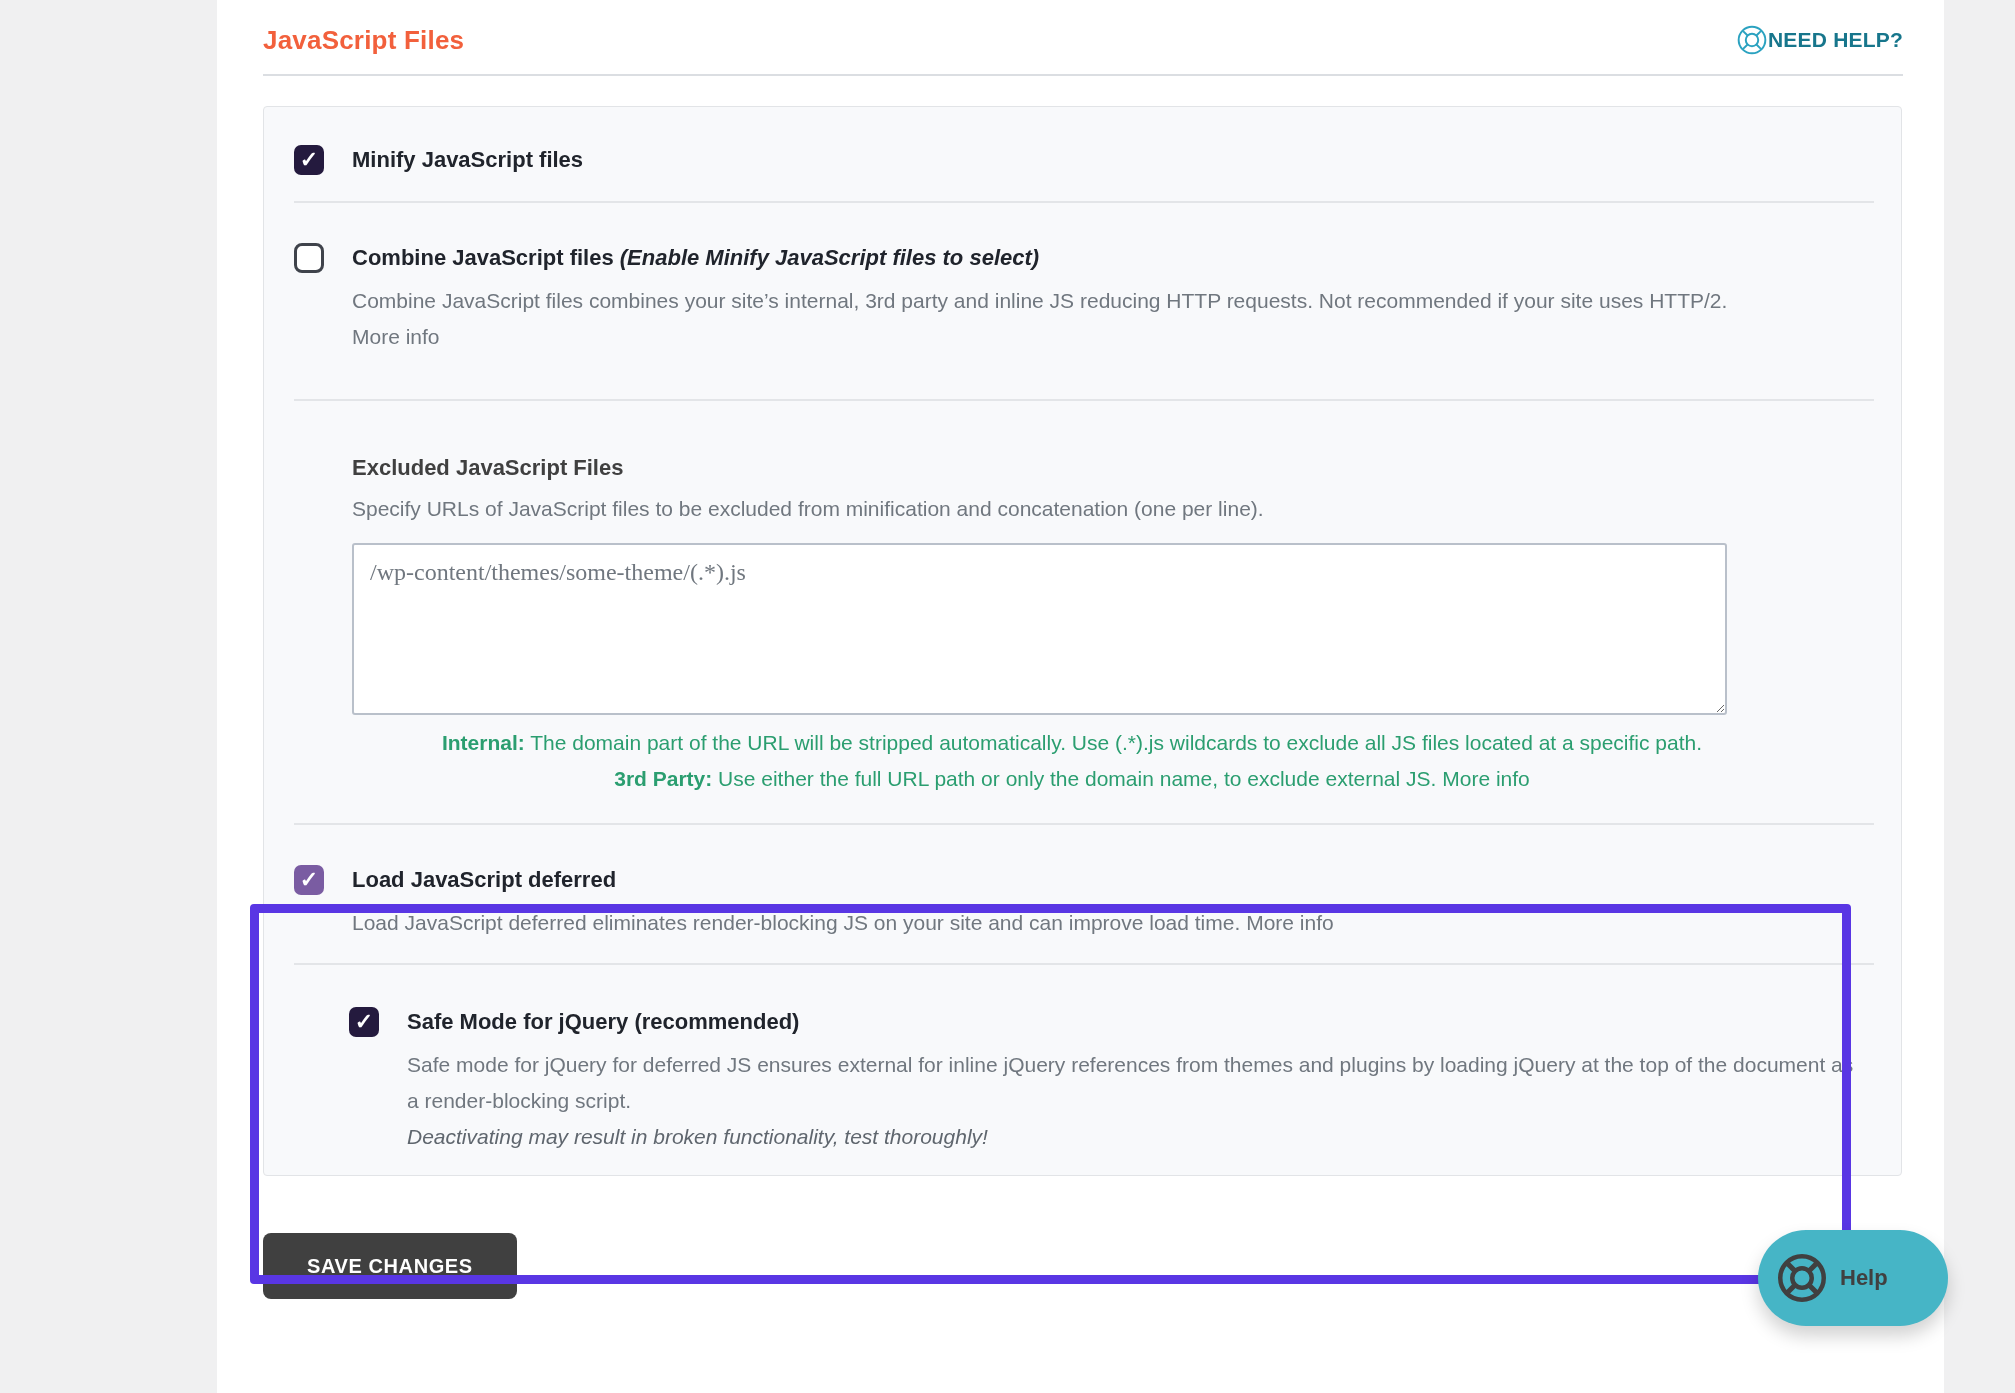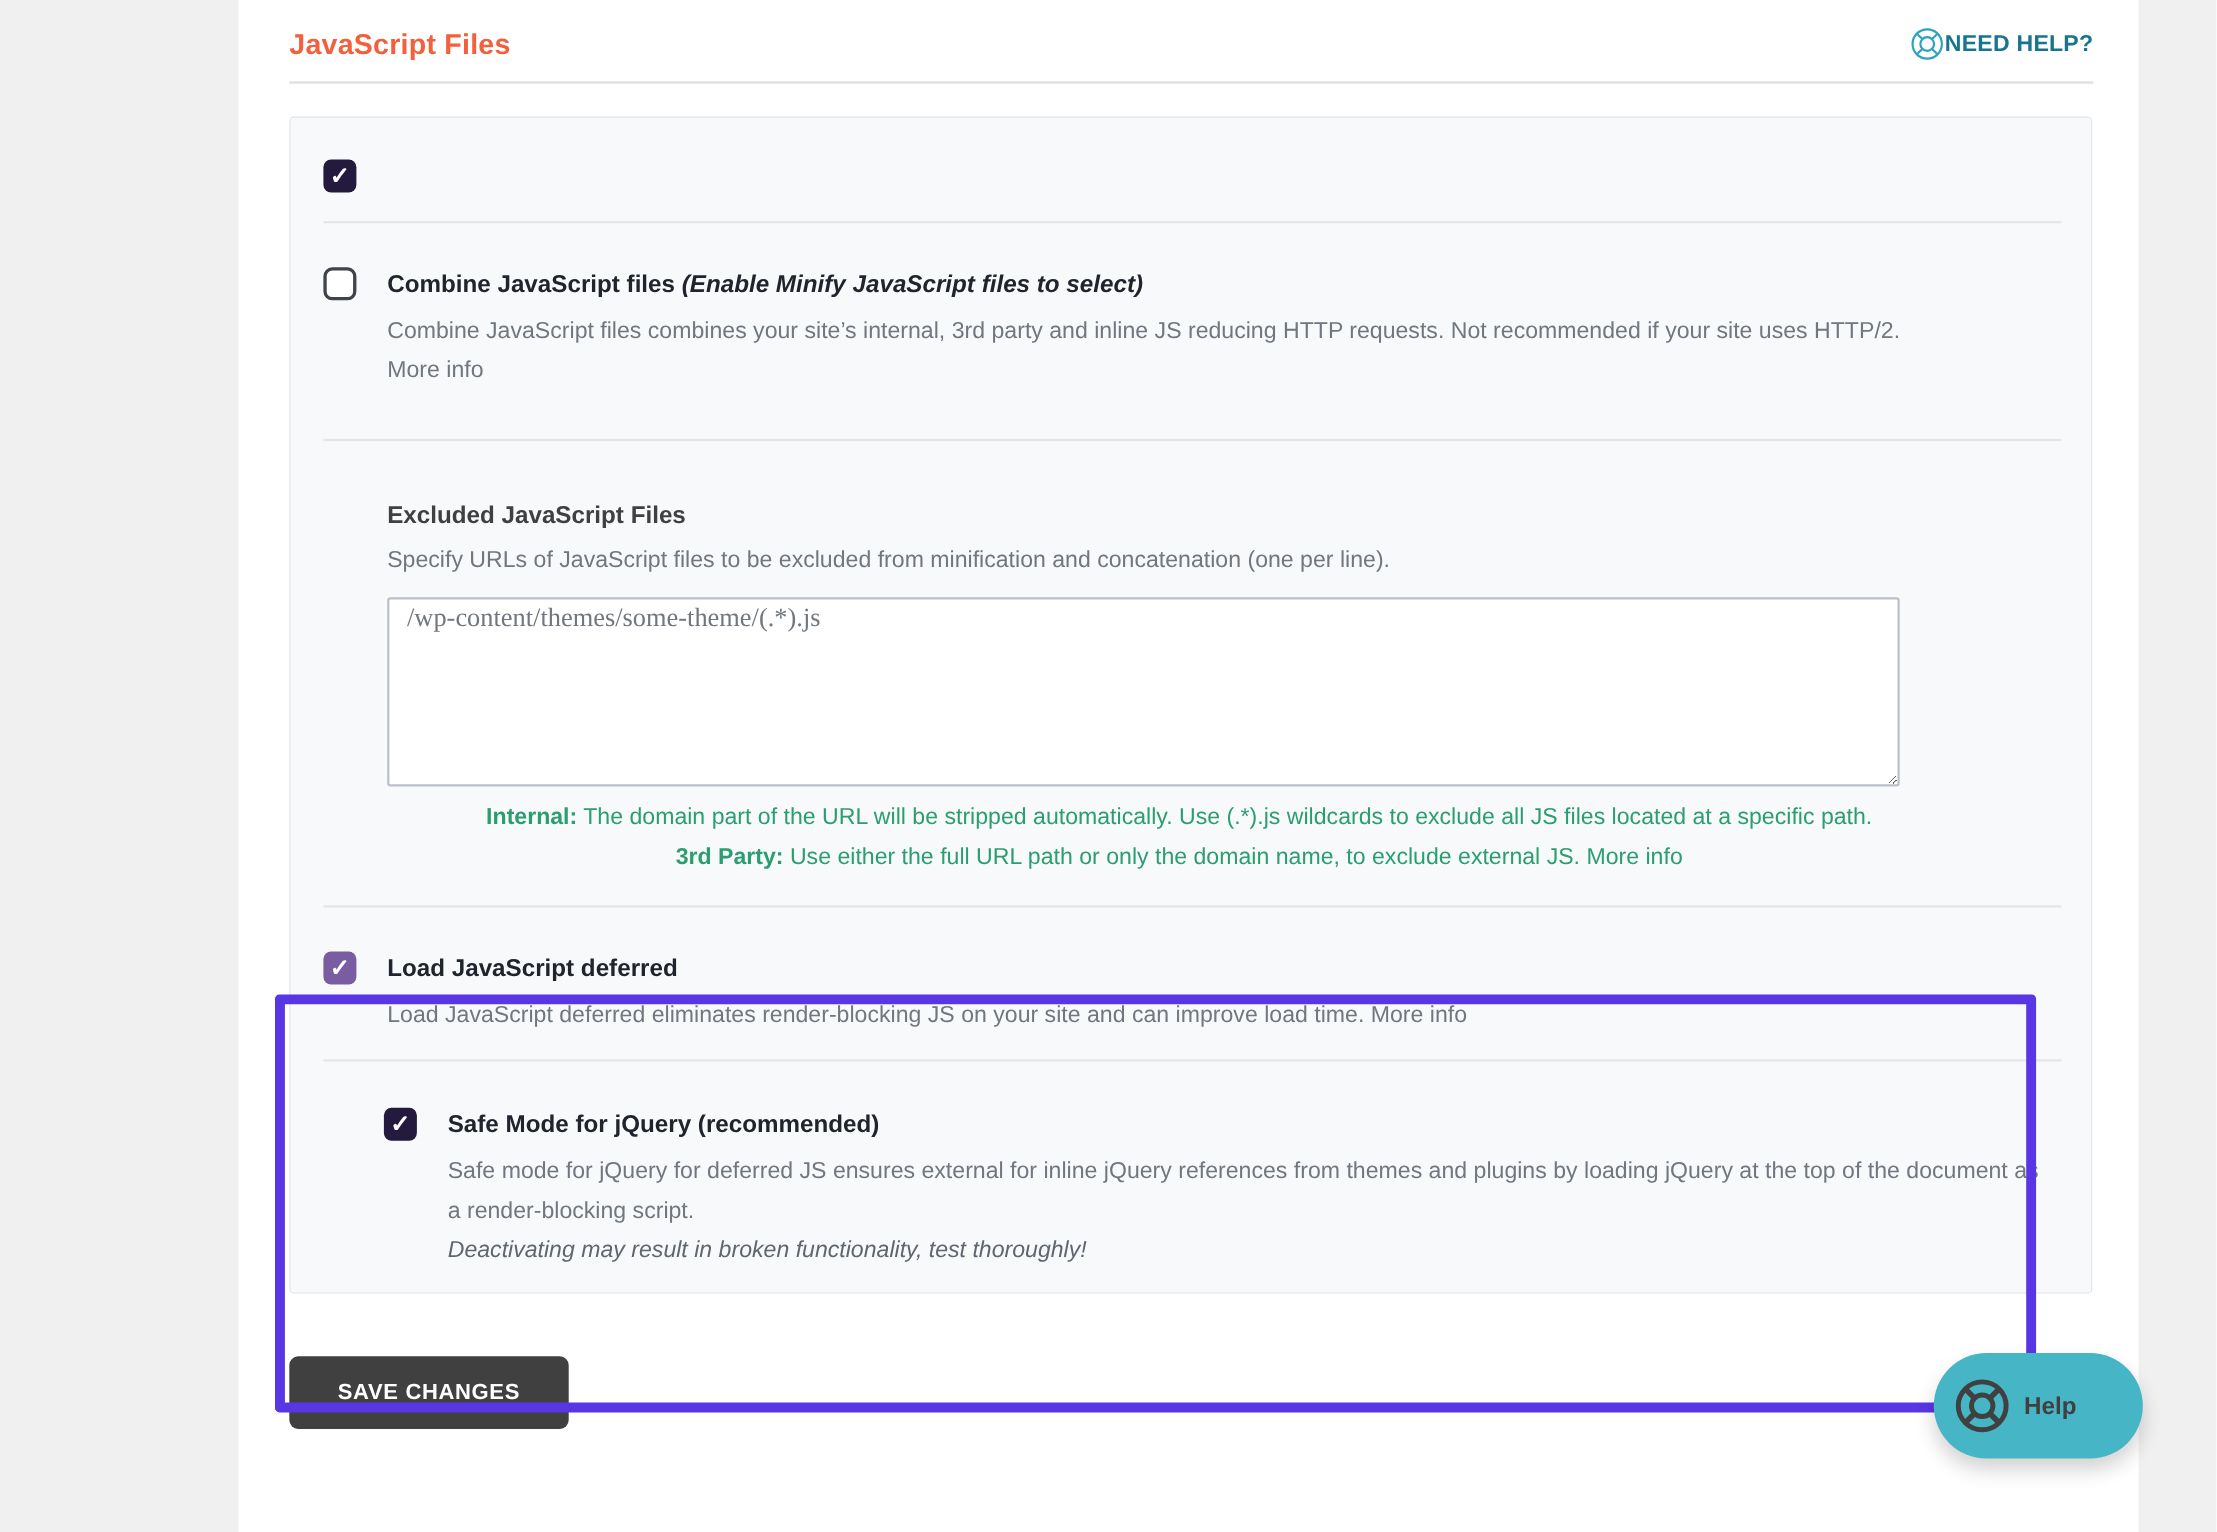--- a/index.html
+++ b/index.html
@@ -61,21 +61,21 @@
   .divider.d2 { margin:44px 0 52px; }
   .divider.d3 { margin:26px 0 40px; }
   .divider.d4 { margin:22px 0 42px; }
 
   .excluded { margin-left:58px; }
   .excluded-heading { font-size:22px; font-weight:600; color:#404040; line-height:30px; }
   .excluded-desc { margin-top:8px; font-size:21px; line-height:36px; color:#70777F; }
   textarea.excluded-input {
     display:block; margin-top:16px; width:1375px; height:172px;
     background:#ffffff; border:2px solid #B9C0CA; border-radius:3px;
-    padding:4px 16px; resize:both;
+    padding:14px 16px; resize:both;
     font-family:"Liberation Serif", serif; font-size:24px; color:#0c4a6e;
   }
   textarea.excluded-input::placeholder { color:#70777F; opacity:1; }
   .hints { margin-top:10px;text-align:center; }
   .hint { font-size:21px; line-height:36px; color:#2B9E70; max-width:1440px; }
   .hint strong { font-weight:bold; }
 
   .save-btn {
     margin-top:57px; display:inline-block; border:0; cursor:pointer;
     background:#404040; color:#ffffff; border-radius:8px;
@@ -125,20 +125,21 @@
     </a>
   </header>
 
   <div class="header-rule"></div>
 
   <section class="card">
 
     <div class="row">
       <span class="checkbox dark checked"></span>
       <div>
+        <div class="row-label">Minify JavaScript files</div>
       </div>
     </div>
 
     <hr class="divider">
 
     <div class="row">
       <span class="checkbox unchecked"></span>
       <div>
         <div class="row-label"><span>Combine JavaScript files </span><span class="label-note">(Enable Minify JavaScript files to select)</span></div>
         <p class="row-desc"><span>Combine JavaScript files combines your site’s internal, 3rd party and inline JS reducing HTTP requests. Not recommended if your site uses HTTP/2.</span>

